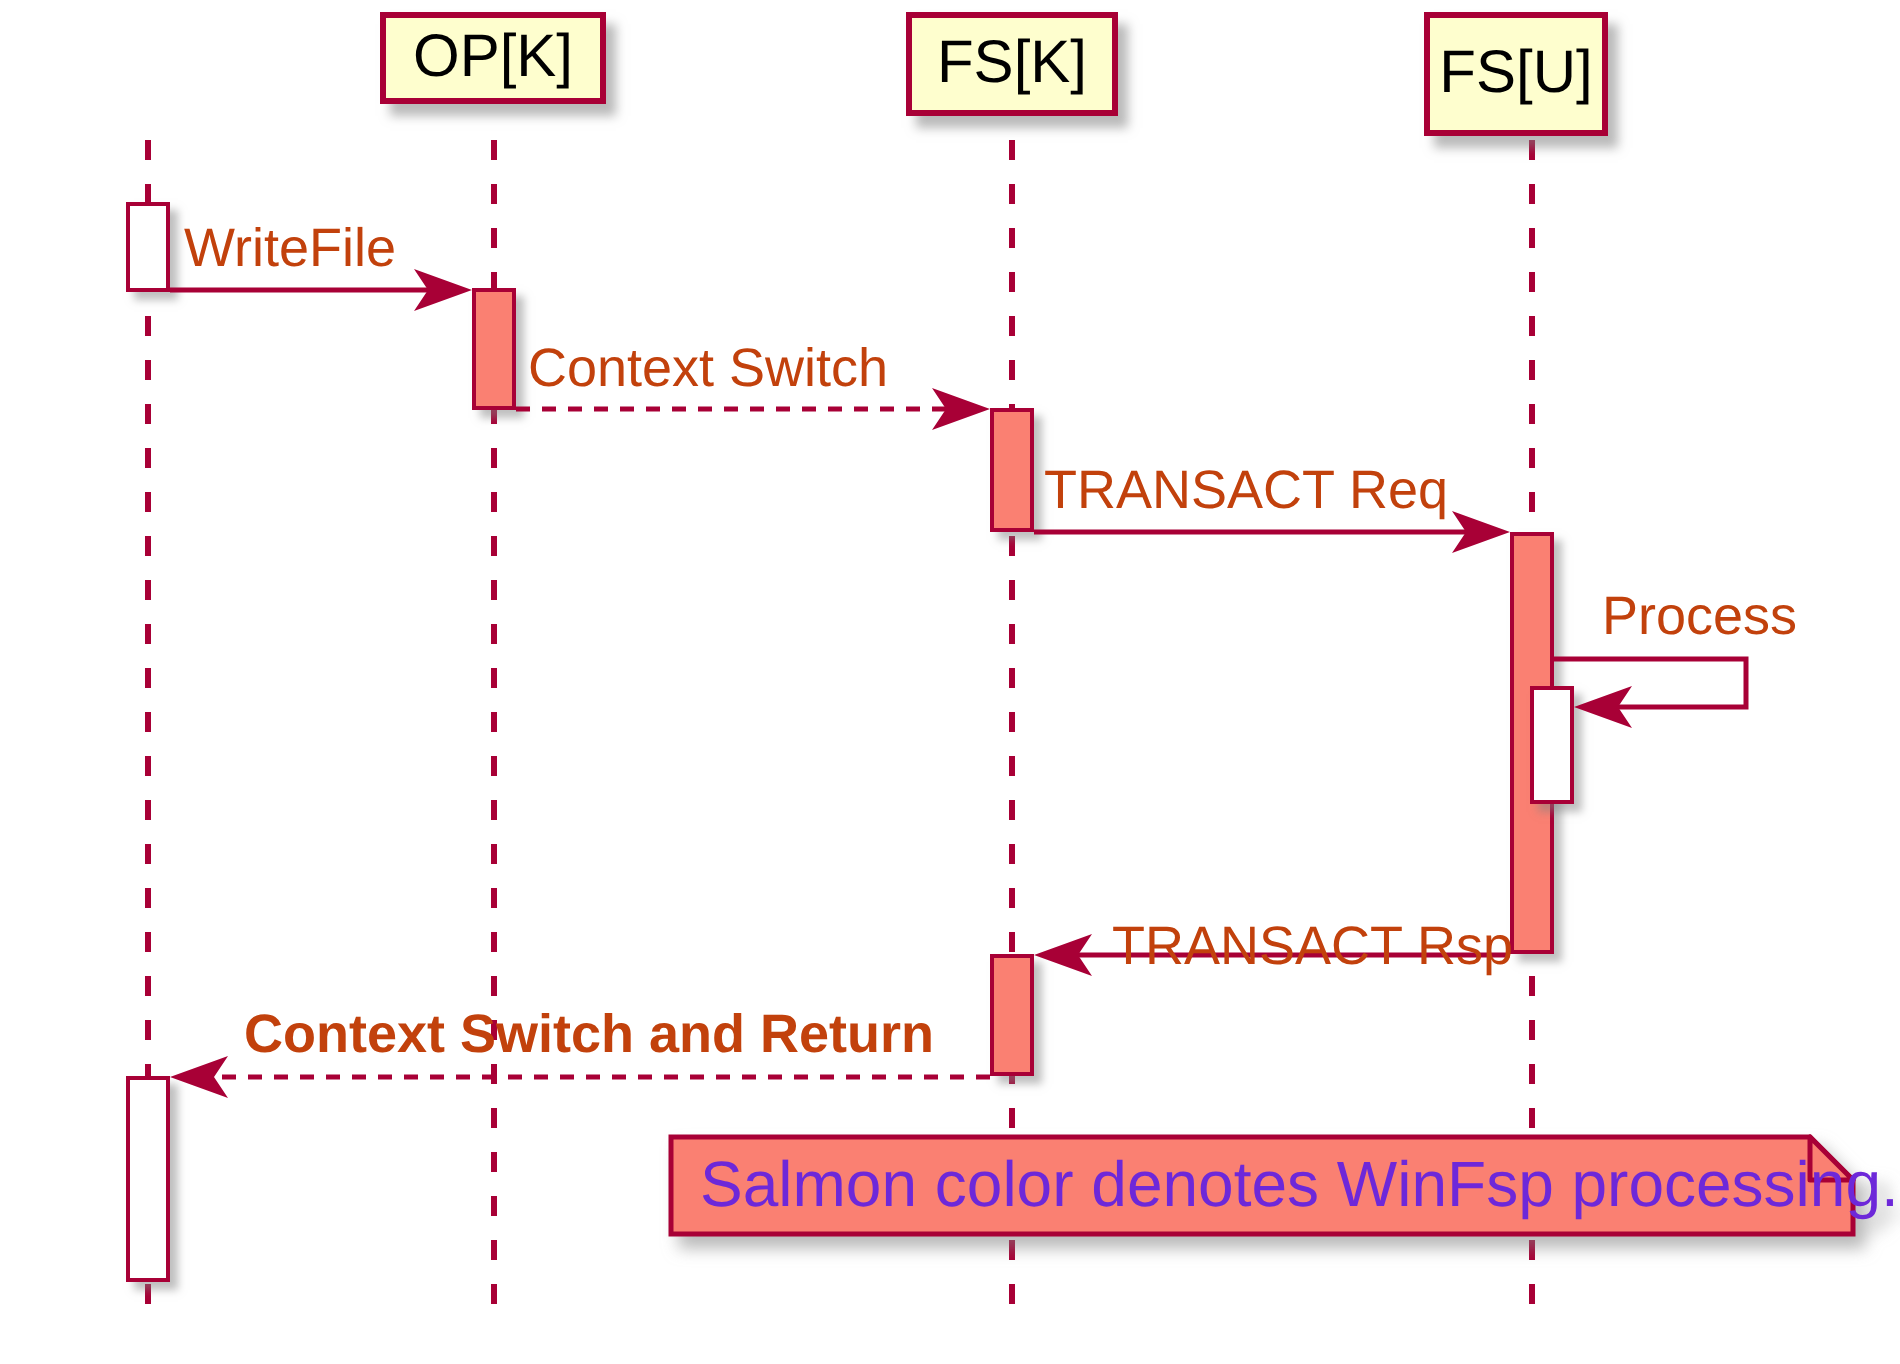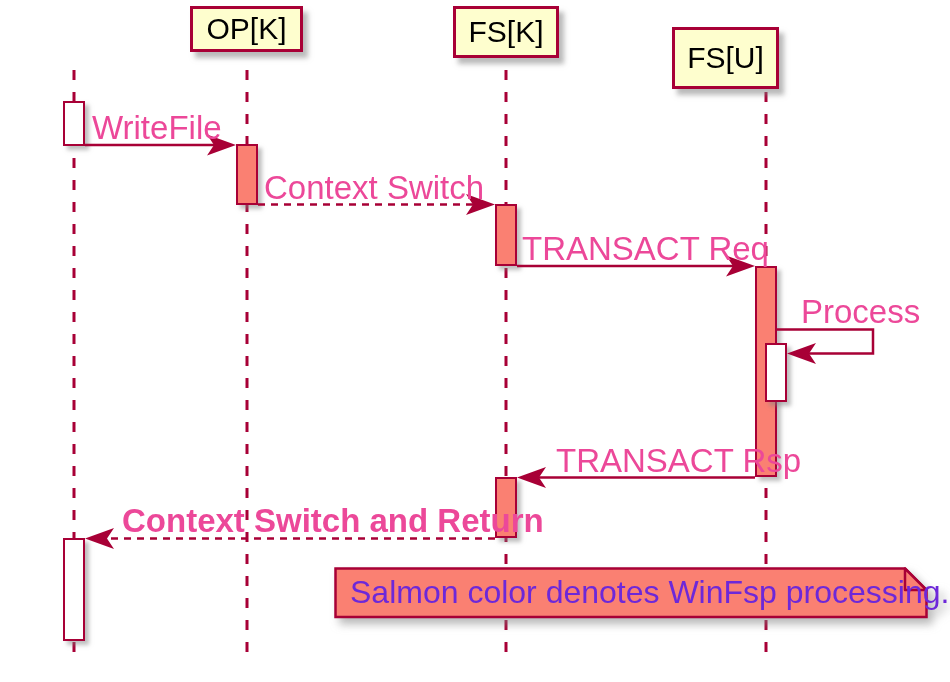--- a/index.html
+++ b/index.html
@@ -36,22 +36,22 @@
   .activation {
     position: absolute;
     box-sizing: border-box;
     border: 2.5px solid #A80036;
     box-shadow: 4px 4px 4px rgba(130,130,130,0.5);
   }
   .activation.salmon { background: #FA8072; }
   .activation.plain  { background: #FFFFFF; }
   .msg-label {
     position: absolute;
-    font-size: 33px;
-    color: #ec4899;
+    font-size: 27px;
+    color: #c2410c;
     white-space: nowrap;
     line-height: 1.1;
   }
   .note-wrap {
     position: absolute;
     left: 334px;
     top: 567px;
     width: 600px;
     height: 58px;
     filter: drop-shadow(5px 6px 4px rgba(130,130,130,0.55));
@@ -110,29 +110,29 @@
     <line x1="495" y1="538.5" x2="103" y2="538.5" stroke="#A80036" stroke-width="2.5" stroke-dasharray="7 6"></line>
     <path d="M85,538.5 L114,528 L107,538.5 L114,549 Z" fill="#A80036"></path>
   </svg>
 
   <div class="participant" style="left:190px; top:6px; width:113px; height:46px;">
     <span>OP[K]</span>
   </div>
   <div class="participant" style="left:453px; top:6px; width:106px; height:52px;">
     <span>FS[K]</span>
   </div>
-  <div class="participant" style="left:672px; top:6px; width:107px; height:62px;margin-top:21px;">
+  <div class="participant" style="left:712px; top:6px; width:92px; height:62px;">
     <span>FS[U]</span>
   </div>
 
   <div class="msg-label" style="left:92px;  top:110px;">WriteFile</div>
   <div class="msg-label" style="left:264px; top:170px;">Context Switch</div>
   <div class="msg-label" style="left:522px; top:231px;">TRANSACT Req</div>
   <div class="msg-label" style="left:801px; top:294px;text-align:center;">Process</div>
-  <div class="msg-label" style="left:556px; top:443px;text-align:center;">TRANSACT Rsp</div>
+  <div class="msg-label" style="left:556px; top:459px;text-align:center;">TRANSACT Rsp</div>
   <div class="msg-label" style="left:122px; top:503px;font-weight:bold;">Context Switch and Return</div>
 
   <div class="note-wrap">
     <svg width="600" height="58">
       <path d="M1.5,1.5 H571 L592.5,23 V50 H1.5 Z" fill="#FA8072" stroke="#A80036" stroke-width="2.5"></path>
       <path d="M571,1.5 V23 H592.5 Z" fill="#FA8072" stroke="#A80036" stroke-width="2.5" stroke-linejoin="round"></path>
     </svg>
     <div class="note-text">Salmon color denotes WinFsp processing.</div>
   </div>
 

